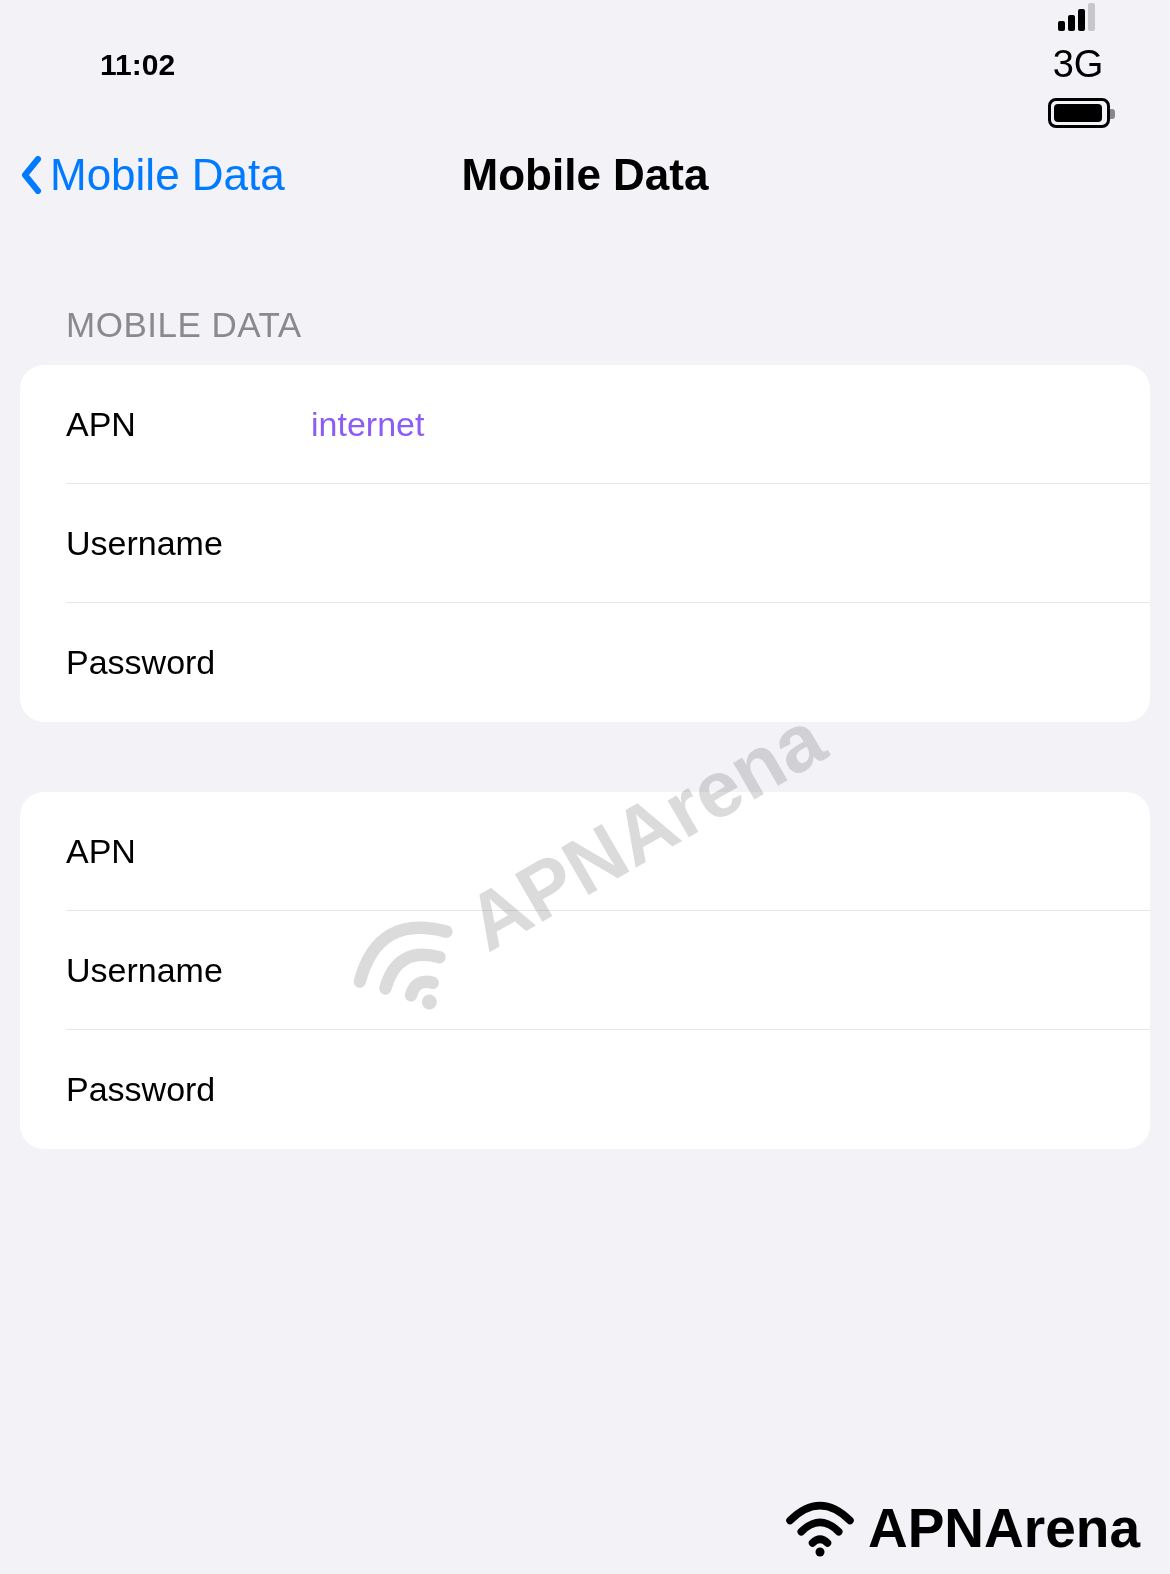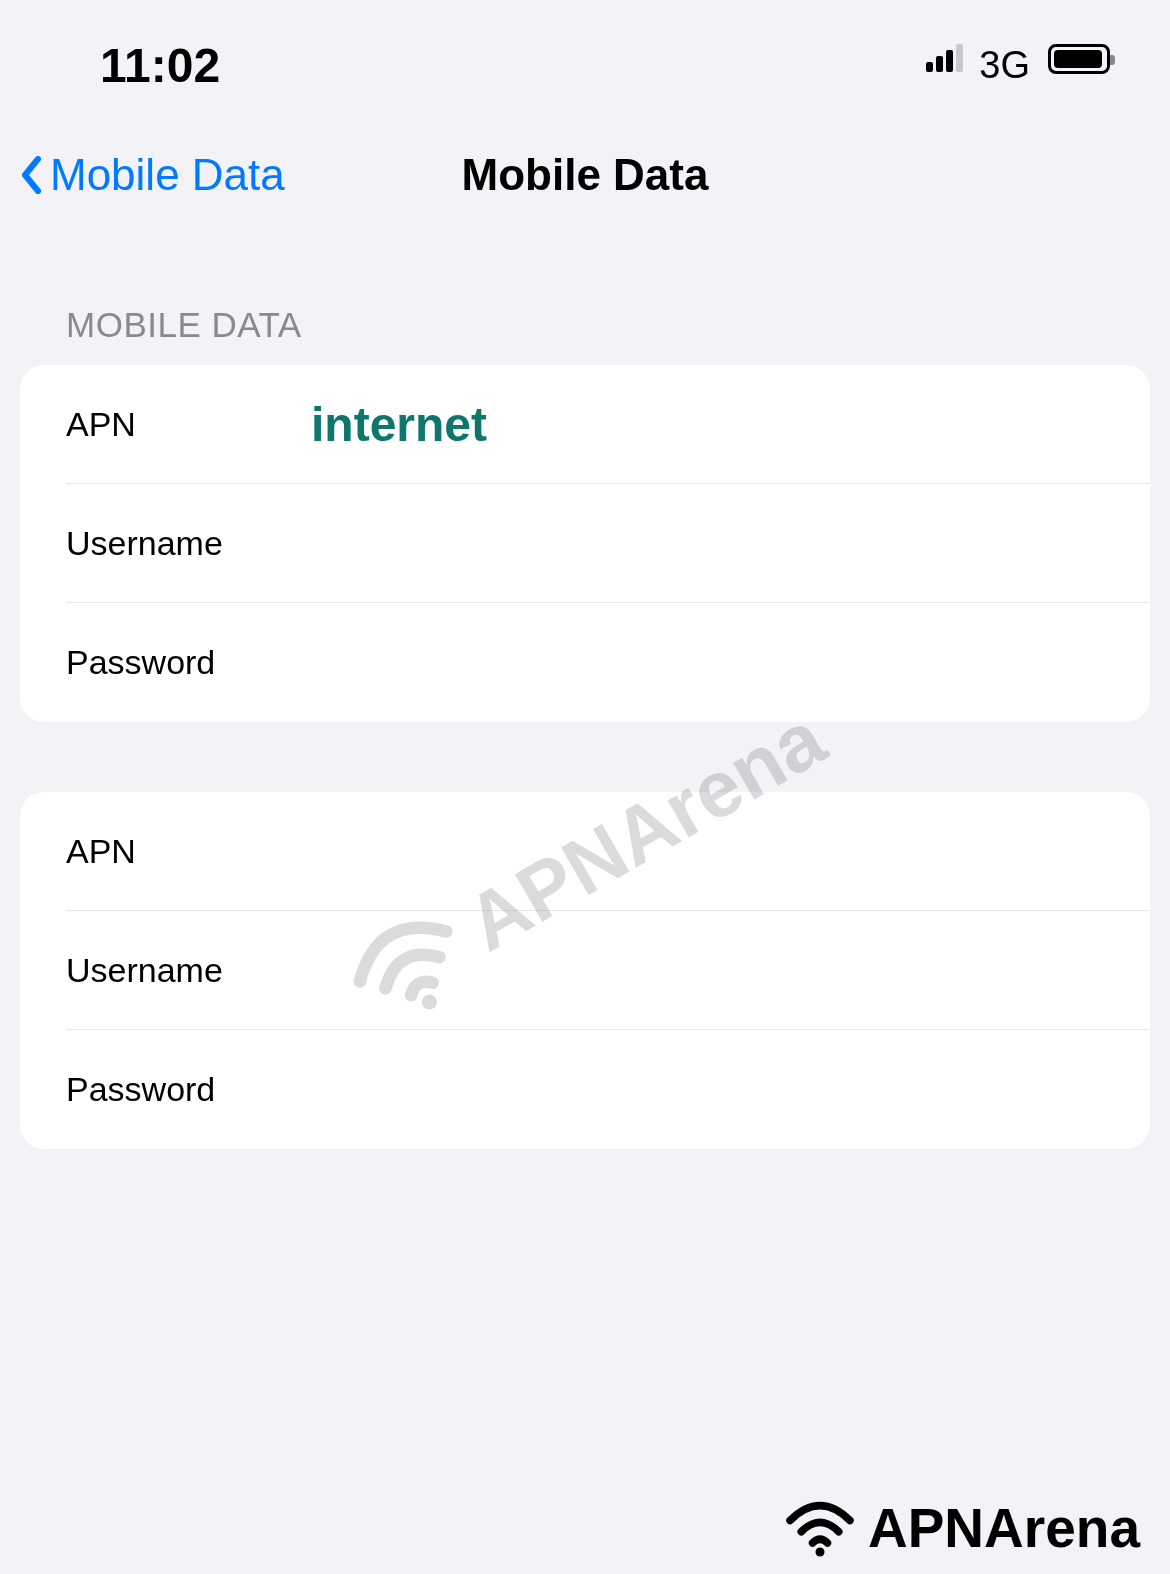--- a/index.html
+++ b/index.html
@@ -16,28 +16,29 @@
       overflow: hidden;
     }
     .status-bar {
       display: flex;
       justify-content: space-between;
       align-items: center;
       padding: 40px 60px 0 100px;
       height: 90px;
     }
     .status-time {
-      font-size: 48px;
+      font-size: 30px;
       font-weight: 600;
       color: #000;
     }
     .status-right {
       display: flex;
-      align-items: flex-start;
+      align-items: center;
       gap: 12px;
+      flex-direction: column;
     }
     .signal-bars {
       display: flex;
       align-items: flex-end;
       gap: 3px;
       height: 28px;
     }
     .signal-bar {
       width: 7px;
       border-radius: 2px;
@@ -146,23 +147,23 @@
     .row-label {
       font-size: 34px;
       font-weight: 400;
       color: #000;
       width: 245px;
       flex-shrink: 0;
     }
     .row-input {
       border: none;
       outline: none;
-      font-size: 48px;
-      font-weight: 700;
-      color: #0f766e;
+      font-size: 34px;
+      font-weight: 400;
+      color: #8b5cf6;
       background: transparent;
       flex: 1;
     }
     .watermark-center {
       position: absolute;
       left: 50%;
       top: 55%;
       transform: translate(-50%, -50%) rotate(-30deg);
       display: flex;
       align-items: center;

